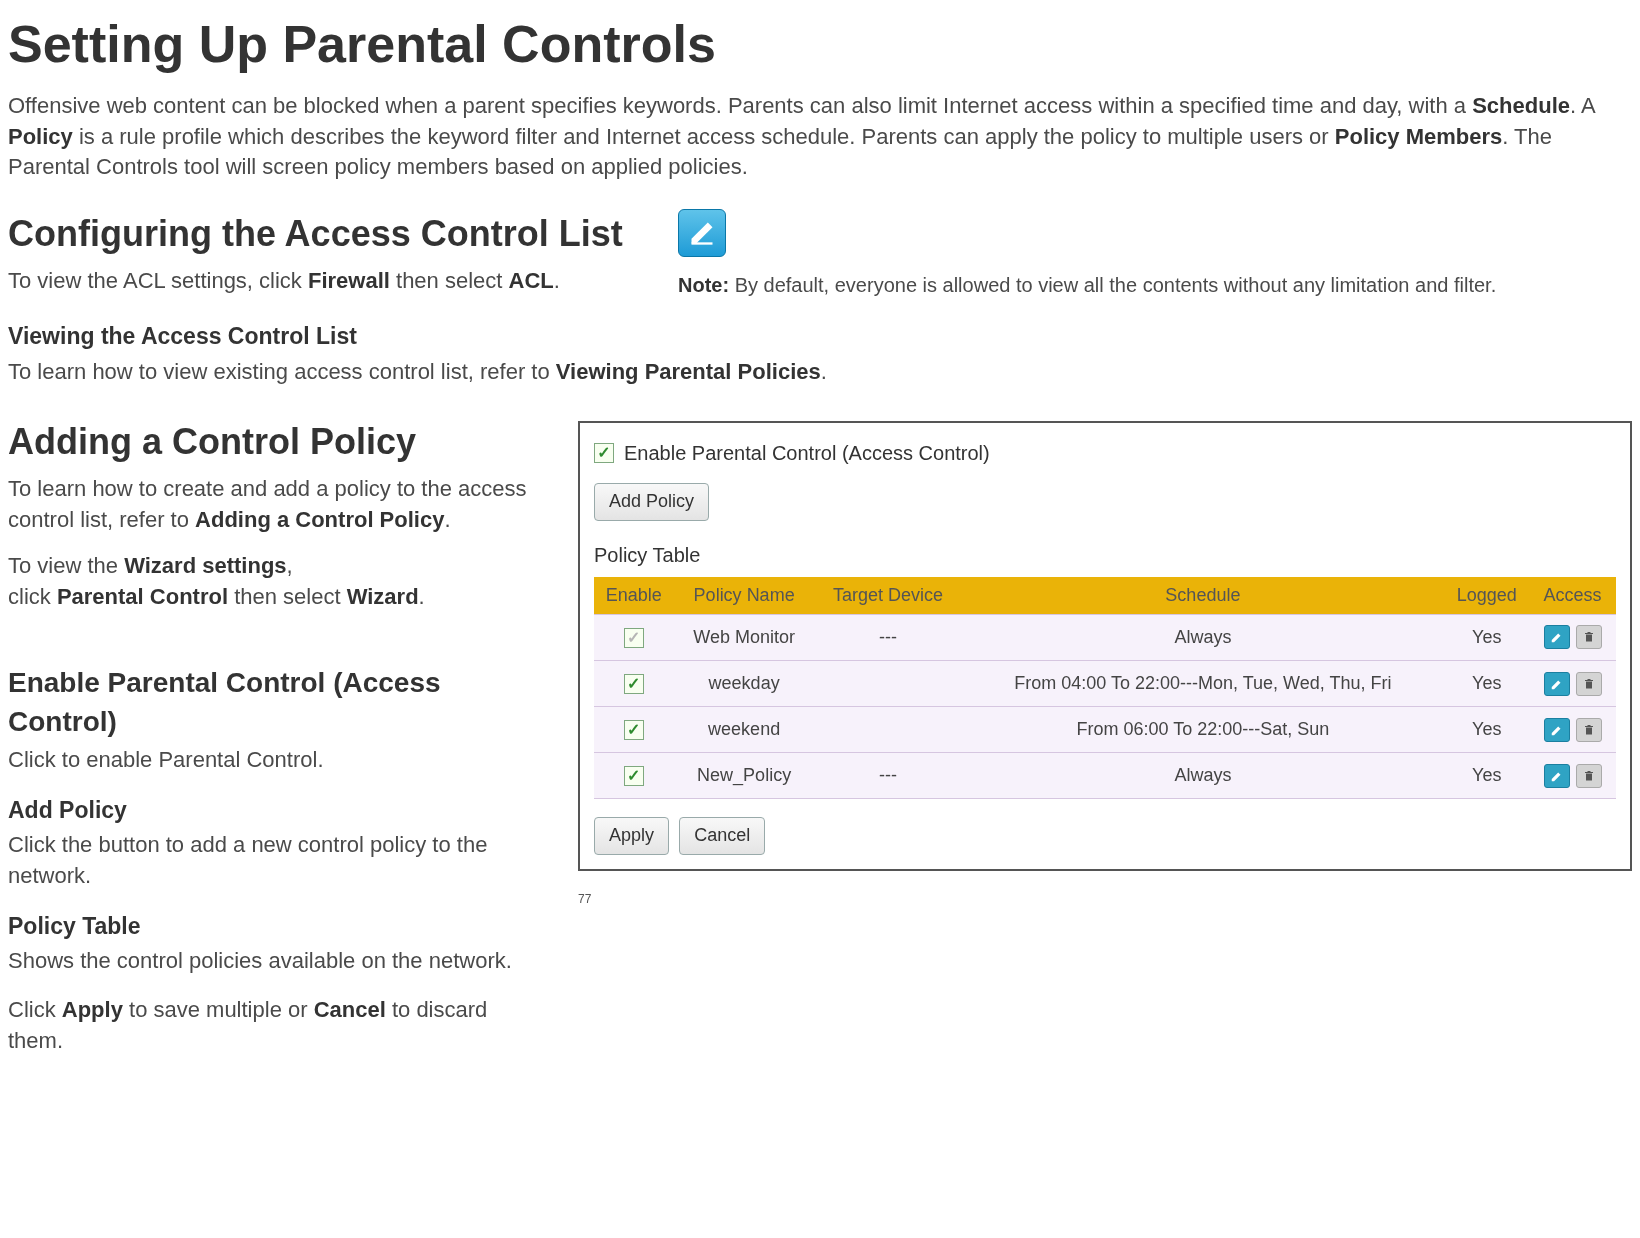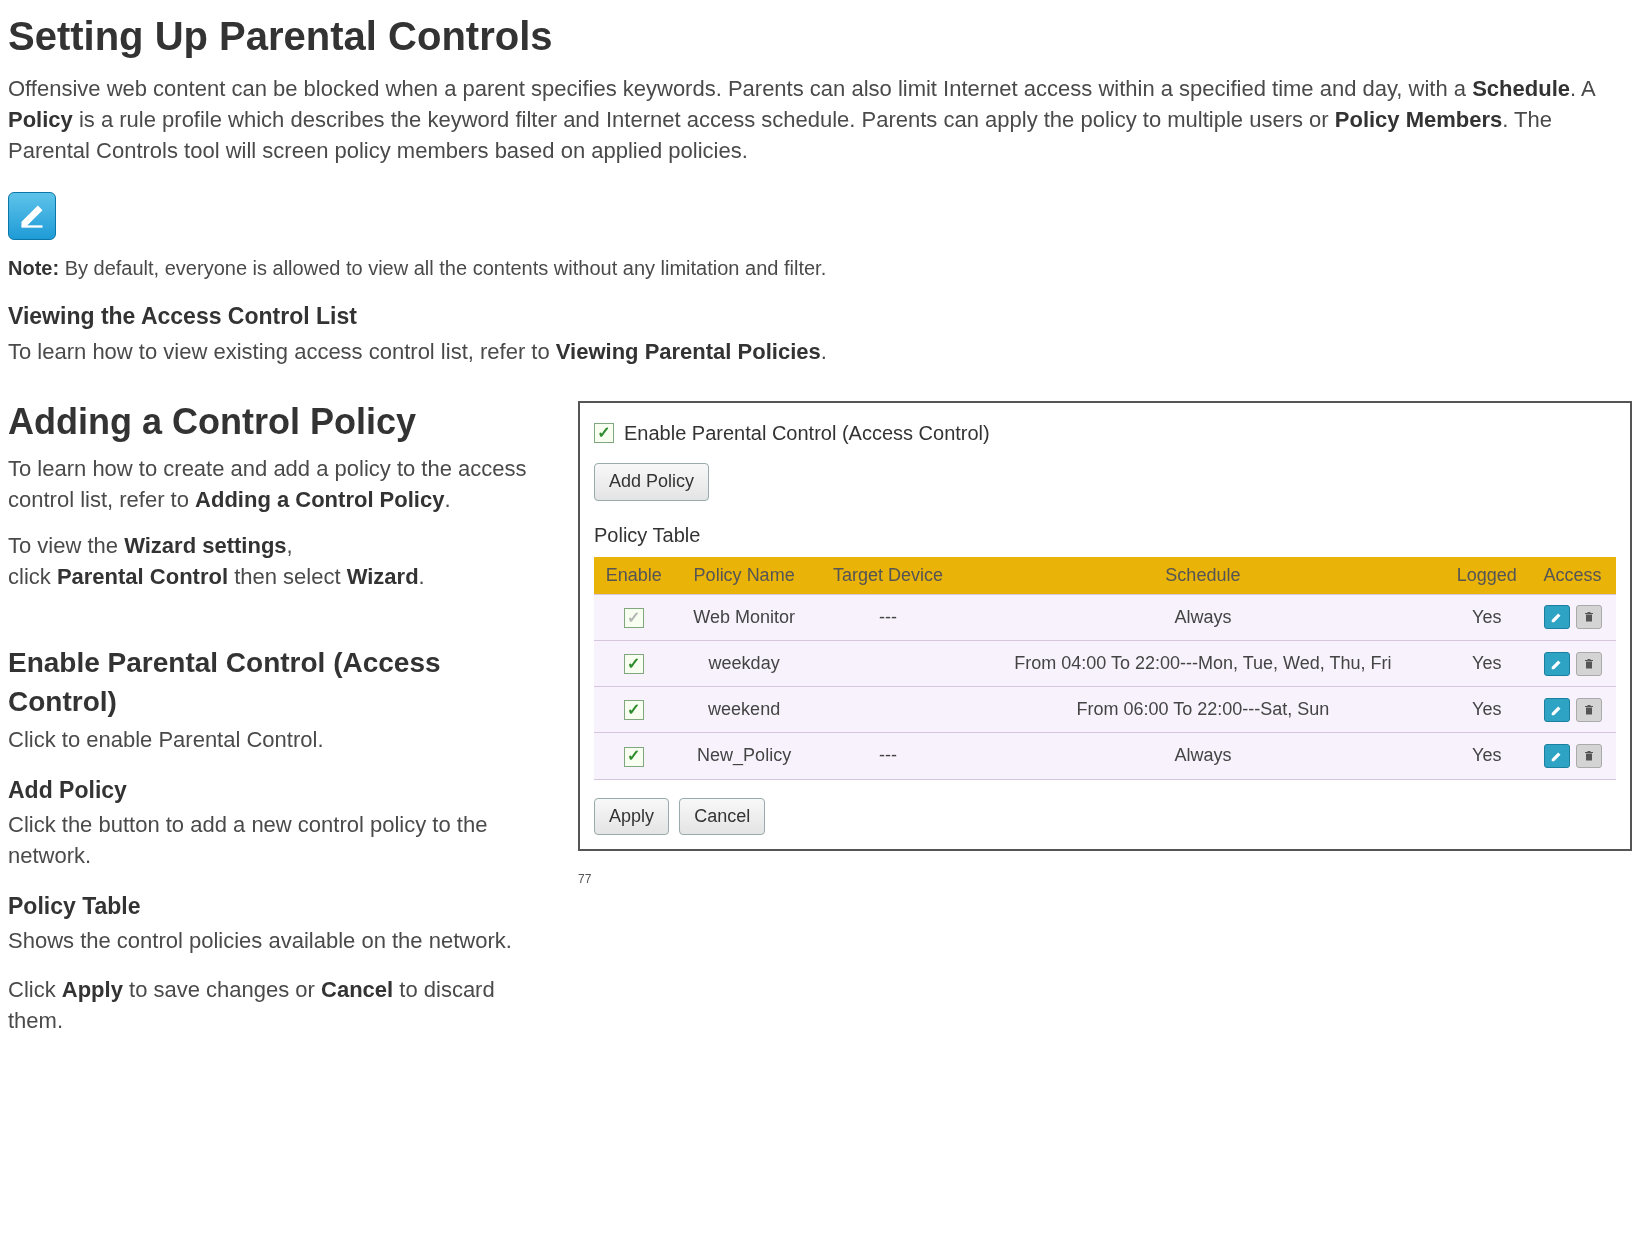--- a/index.html
+++ b/index.html
@@ -5,21 +5,21 @@
   * { box-sizing: border-box; }
   body {
     font-family: Arial, Helvetica, sans-serif;
     margin: 0;
     padding: 8px 8px 20px 8px;
     width: 1640px;
     color: #4a4a4a;
     font-size: 22px;
     line-height: 1.4;
   }
-  h1.main { font-size: 40px; font-weight: bold; color: #333; margin: 0 0 10px 0; font-stretch: condensed; }
+  h1.main { font-size: 52px; font-weight: bold; color: #333; margin: 0 0 10px 0; font-stretch: condensed; }
   h2.sub  { font-size: 36px; font-weight: bold; color: #333; margin: 0 0 6px 0; font-stretch: condensed; }
   h3.mini { font-size: 28px; font-weight: bold; color: #333; margin: 20px 0 4px 0; font-stretch: condensed; }
   h4.tiny { font-size: 23px; font-weight: bold; color: #333; margin: 18px 0 4px 0; }
   p { margin: 0 0 6px 0; font-stretch: condensed; }
   .bold { font-weight: bold; color: #333; }
   .row { display: flex; gap: 30px; align-items: flex-start; }
   .left { flex: 0 0 640px; }
   .right { flex: 1; }
   .note-row { display:flex; gap:14px; align-items:flex-start;flex-direction:column; }
   .note-icon {
@@ -87,20 +87,26 @@
 </style>
 </head>
 <body>
 
 <h1 class="main">Setting Up Parental Controls</h1>
 <p>
   <span>Offensive web content can be blocked when a parent specifies keywords. Parents can also limit Internet access within a specified time and day, with a </span><span class="bold">Schedule</span><span>. A </span><span class="bold">Policy</span><span> is a rule profile which describes the keyword filter and Internet access schedule. Parents can apply the policy to multiple users or </span><span class="bold">Policy Members</span><span>. The Parental Controls tool will screen policy members based on applied policies.</span>
 </p>
 
 <div class="row" style="margin-top:26px;">
+  <div class="left">
+    <h2 class="sub">Configuring the Access Control List</h2>
+    <p>
+      <span>To view the ACL settings, click </span><span class="bold">Firewall</span><span> then select </span><span class="bold">ACL</span><span>.</span>
+    </p>
+  </div>
   <div class="right">
     <div class="note-row">
       <div class="note-icon">
         <svg width="28" height="28" viewBox="0 0 24 24">
             <path fill="#fff" d="M3 17l14-14 4 4L7 21H3v-4z"></path>
             <path fill="#fff" d="M3 22h18v-2H3z"></path>
           </svg>
       </div>
       <div class="note-text">
         <span class="bold">Note:</span><span> By default, everyone is allowed to view all the contents without any limitation and filter.</span>
@@ -128,21 +134,21 @@
     <h3 class="mini" style="margin-top:50px;">Enable Parental Control (Access Control)</h3>
     <p>Click to enable Parental Control.</p>
 
     <h4 class="tiny">Add Policy</h4>
     <p>Click the button to add a new control policy to the network.</p>
 
     <h4 class="tiny">Policy Table</h4>
     <p>Shows the control policies available on the network.</p>
 
     <p style="margin-top:18px;">
-      <span>Click </span><span class="bold">Apply</span><span> to save changes or </span><span class="bold">Cancel</span><span> to discard them.</span>
+      <span>Click </span><span class="bold">Apply</span><span> to save multiple or </span><span class="bold">Cancel</span><span> to discard them.</span>
     </p>
   </div>
 
   <div class="right">
     <div class="panel">
       <div class="cb-row">
         <span class="checkbox">
             <span class="check-green">✓</span>
           </span>
         <span style="font-size:20px;color:#333;">Enable Parental Control (Access Control)</span>

